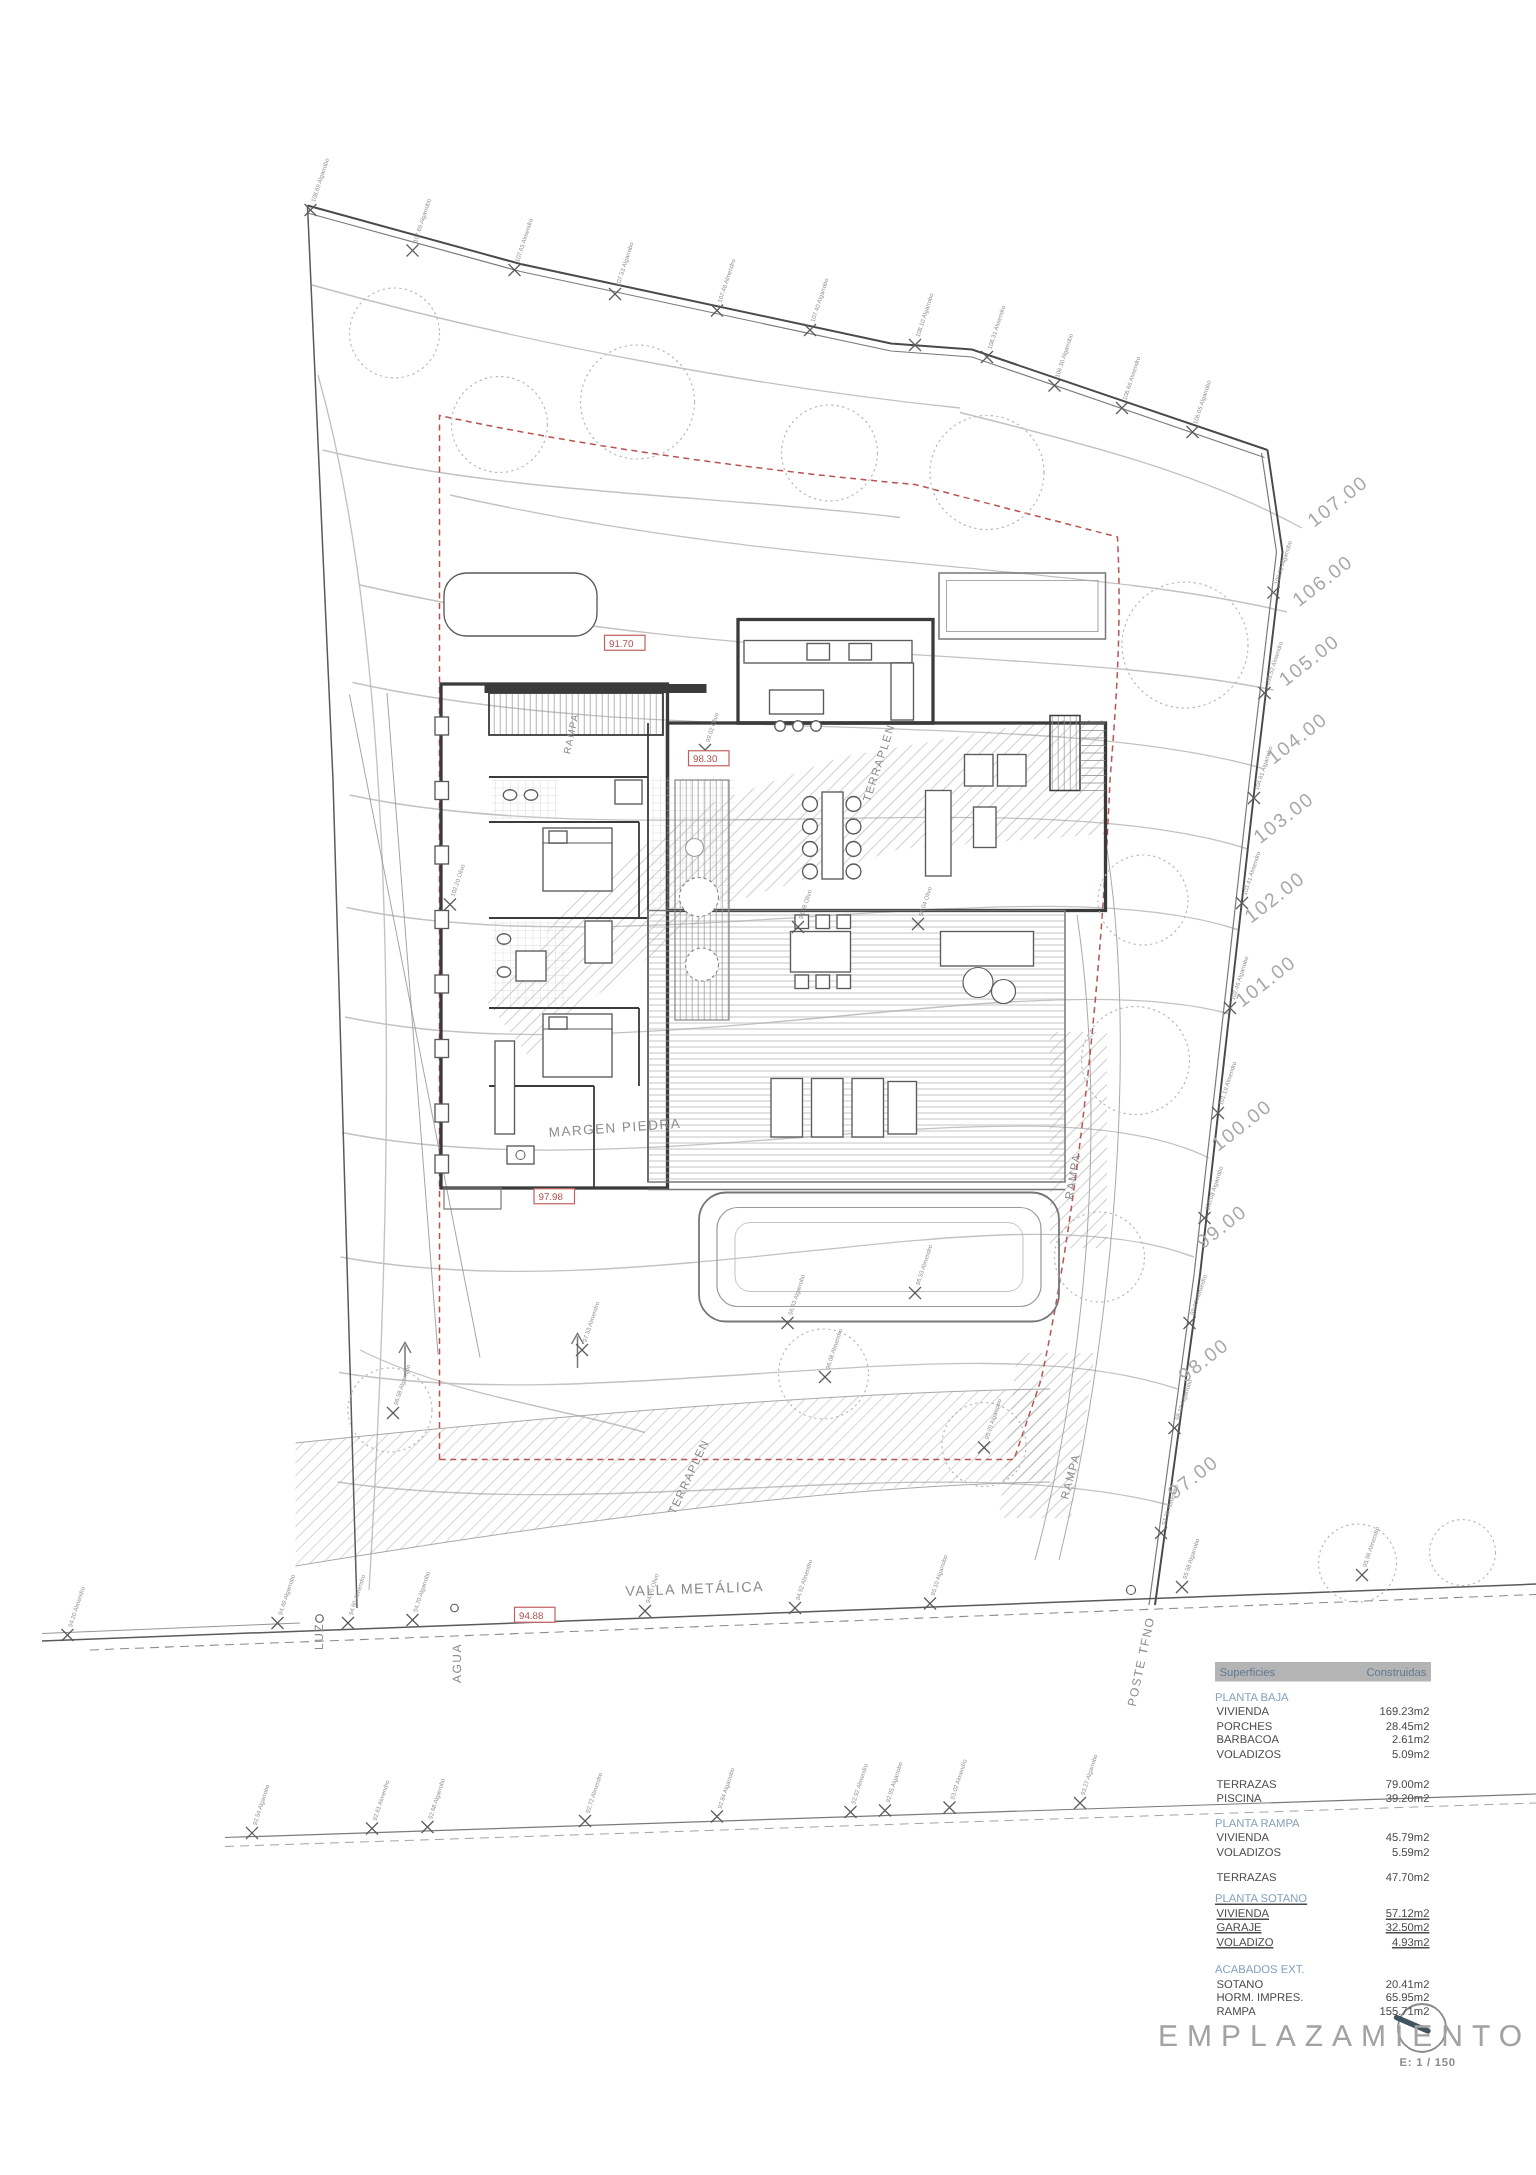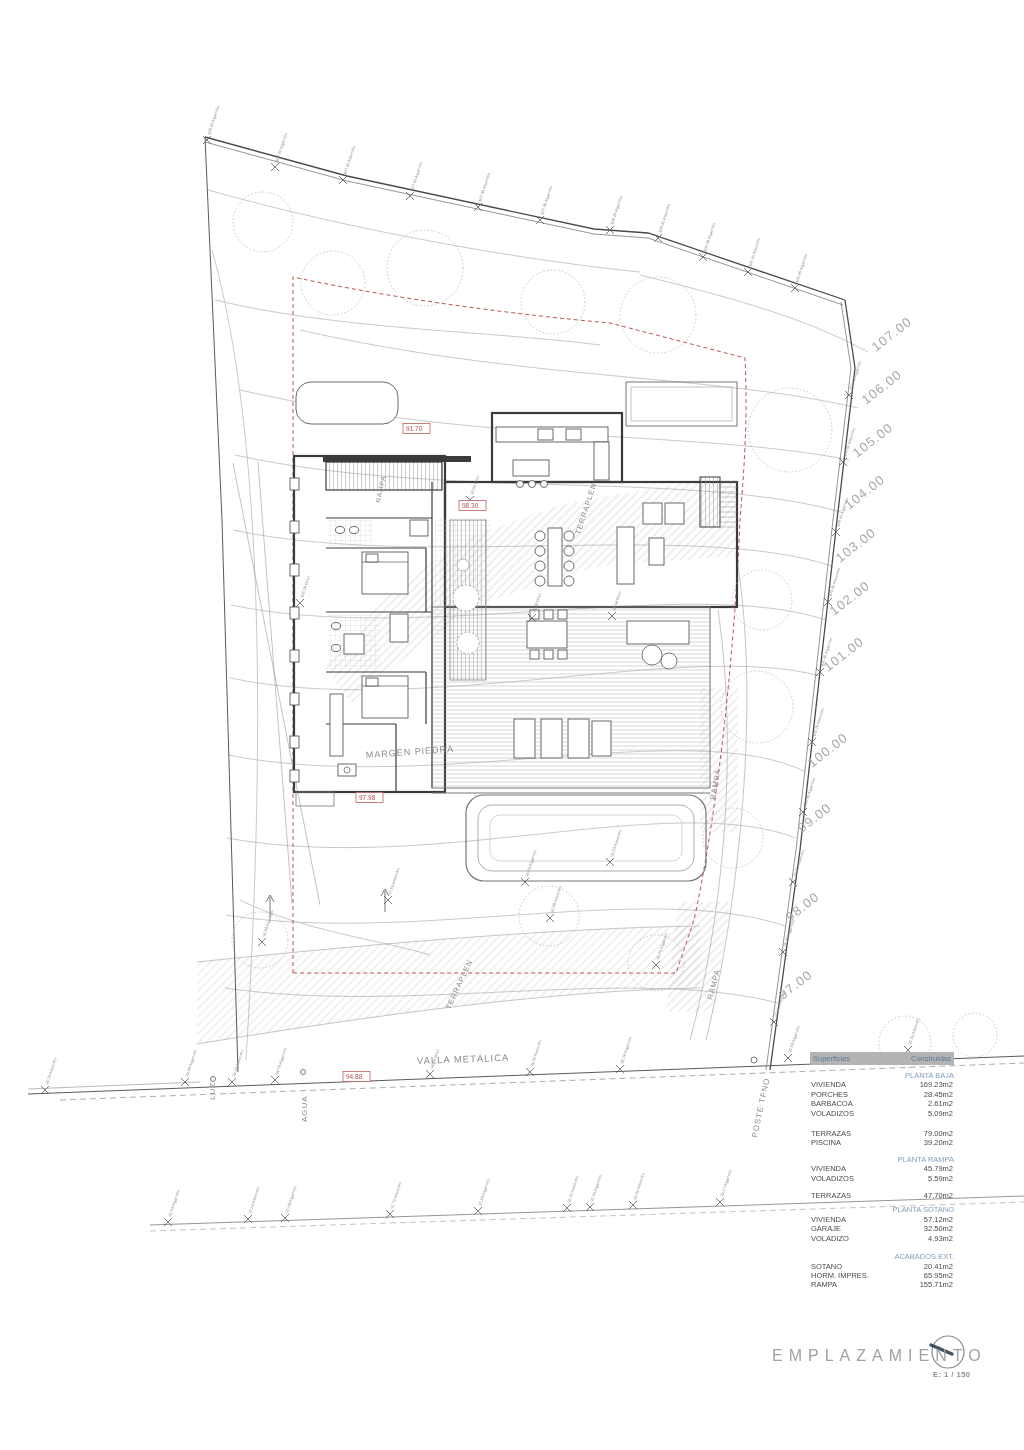--- a/index.html
+++ b/index.html
@@ -11,25 +11,25 @@
   .canopy{fill:none;stroke:#b8b8b8;stroke-width:0.8;stroke-dasharray:1.5 2.2;}
   .ann{font-family:"Liberation Sans",sans-serif;fill:#8c8c8c;letter-spacing:1px;}
   .rbox{fill:#ffffff;stroke:#c06060;stroke-width:0.8;}
   .rtxt{font-family:"Liberation Sans",sans-serif;font-size:6.5px;fill:#b05050;}
   .wall{fill:none;stroke:#3b3b3b;stroke-width:2.2;}
   .wall-thin{fill:none;stroke:#3b3b3b;stroke-width:1.2;}
   .furn{fill:#ffffff;stroke:#5a5a5a;stroke-width:0.9;}
   .lite{fill:none;stroke:#9e9e9e;stroke-width:0.6;}
   .contour{fill:none;stroke:#c2c2c2;stroke-width:0.9;}
 
-  #areas-table{position:absolute;left:810px;top:1052px;width:144px;font-size:7.5px;color:#4a4a4a;}
+  #areas-table{position:absolute;left:810px;top:1108px;width:144px;font-size:7.5px;color:#4a4a4a;}
   .thead{display:flex;justify-content:space-between;background:#b4b4b4;color:#5e7a93;padding:2px 3px;}
   .trow{display:flex;justify-content:space-between;line-height:9.4px;padding:0 1px;}
-  .tsec-title{color:#83a0bd;line-height:9.4px;text-align:right;}
-  #sheet-title{position:absolute;left:772px;top:1347px;font-size:16px;letter-spacing:6px;color:#a2a2a2;}
+  .tsec-title{color:#83a0bd;line-height:9.4px;}
+  #sheet-title{position:absolute;left:772px;top:1347px;font-size:20px;letter-spacing:6px;color:#a2a2a2;}
   #scale-label{position:absolute;left:933px;top:1370px;font-size:7.5px;color:#8c8c8c;letter-spacing:0.5px;font-weight:bold;}
 </style>
 </head>
 <body>
 
 <svg width="1024" height="1450" viewBox="0 0 1024 1450">
   <defs>
     <pattern id="h45" width="6" height="6" patternUnits="userSpaceOnUse" patternTransform="rotate(45)">
       <line x1="1" y1="0" x2="1" y2="6" stroke="#9a9a9a" stroke-width="0.5"></line>
     </pattern>
@@ -564,21 +564,21 @@
           <span>VOLADIZOS</span>
           <span>5.59m2</span>
         </div>
       </div>
       <div style="margin-top: 8px;">
         <div class="trow">
           <span>TERRAZAS</span>
           <span>47.70m2</span>
         </div>
       </div>
-      <div style="margin-top: 5px;">
+      <div style="margin-top: 5px; text-decoration: underline;">
         <div class="tsec-title">PLANTA SOTANO</div>
         <div class="trow">
           <span>VIVIENDA</span>
           <span>57.12m2</span>
         </div>
         <div class="trow">
           <span>GARAJE</span>
           <span>32.50m2</span>
         </div>
         <div class="trow">

